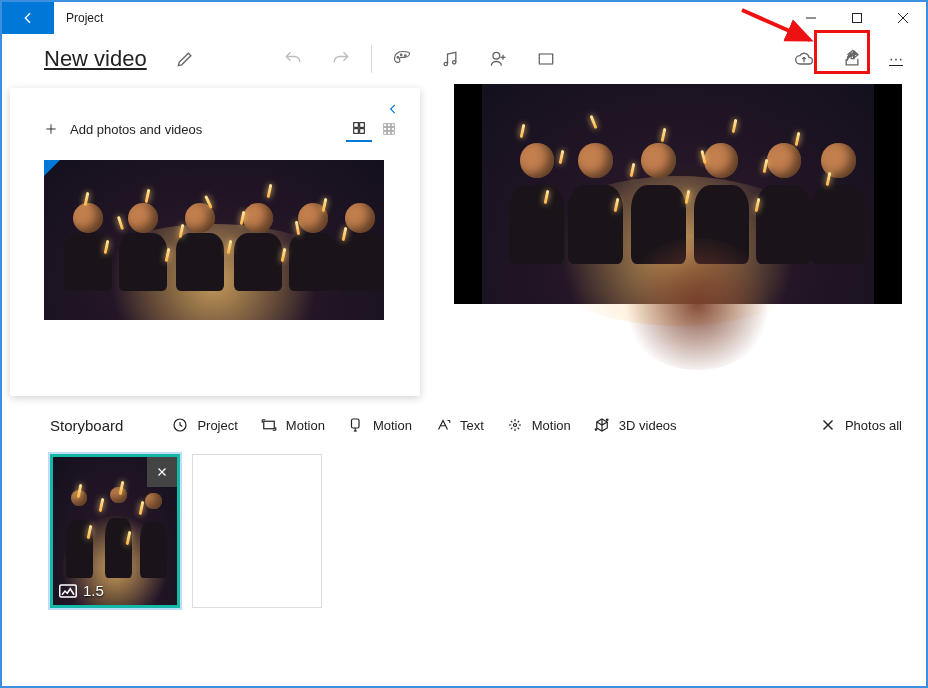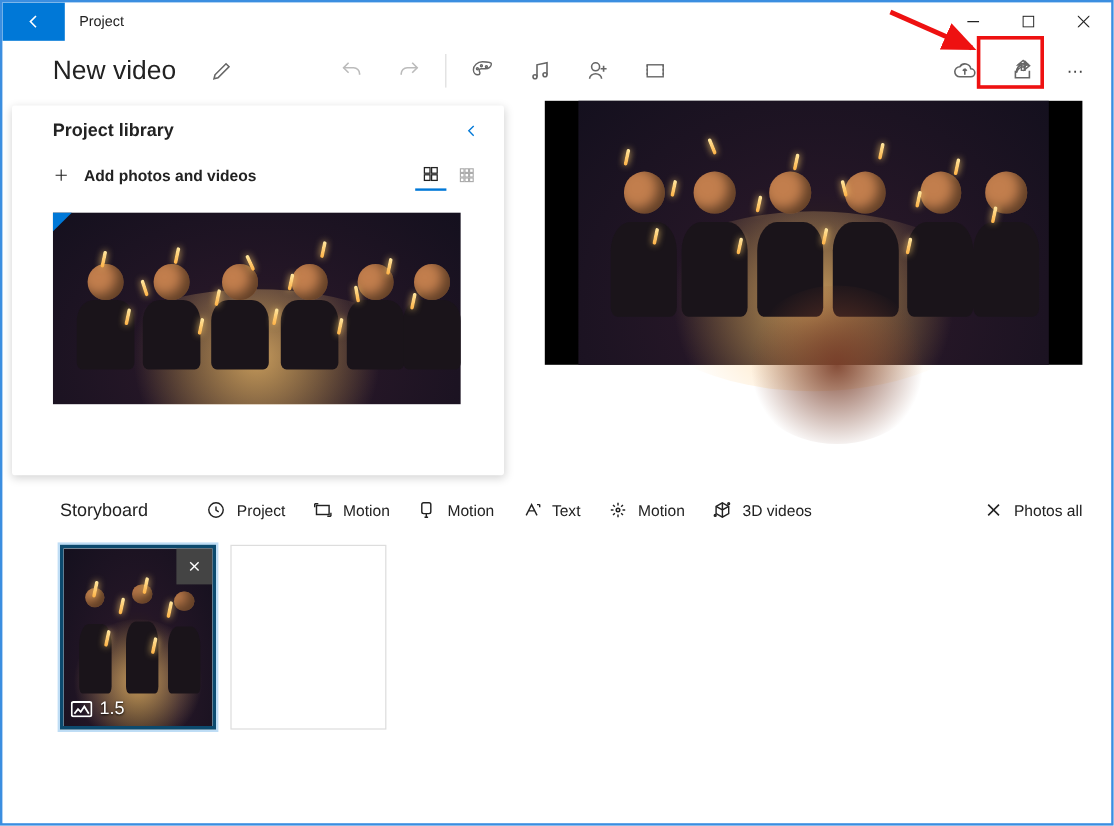--- a/index.html
+++ b/index.html
@@ -9,38 +9,38 @@
   
   .titlebar { height: 32px; display: flex; align-items: center; }
   .back-btn { width: 52px; height: 32px; background: #0078d7; display: flex; align-items: center; justify-content: center; }
   .back-btn svg { width: 16px; height: 16px; }
   .app-title { padding-left: 12px; font-size: 12px; flex: 0 0 auto; }
   .titlebar-spacer { flex: 1 1 auto; }
   .winbtn { width: 46px; height: 32px; display: flex; align-items: center; justify-content: center; }
   .winbtn svg { width: 10px; height: 10px; }
 
   
-  .toolbar { height: 50px; display: flex; align-items: center; padding: 0 10px 0 42px; position: relative; }
+  .toolbar { height: 50px; display: flex; align-items: center; padding: 0 10px 0 42px; position: relative; text-decoration: underline; }
   .project-title { font-size: 22px; font-weight: 400; margin-right: 14px; }
   .tool-icon { width: 48px; height: 36px; display: flex; align-items: center; justify-content: center; color: #666; }
   .tool-icon svg { width: 20px; height: 20px; }
   .tool-sep { width: 1px; height: 28px; background: #ddd; margin: 0 6px; }
   .tool-more { width: 40px; text-align: center; color: #444; }
   .toolbar-spacer { flex: 1 1 auto; }
   .disabled { color: #bbb; }
   .share-highlight { position: absolute; border: 3px solid #e11; pointer-events: none; }
   .arrow-overlay { position: absolute; pointer-events: none; }
 
   
   .middle { display: flex; height: 312px; }
   .lib-panel { width: 410px; background: #fff; margin: 4px 0 0 8px; box-shadow: 0 2px 8px rgba(0,0,0,.18); border-radius: 2px; padding: 12px 18px 8px 34px; position: relative; }
   .lib-title { font-size: 15px; font-weight: 600; }
   .lib-collapse { position: absolute; top: 14px; right: 20px; color: #0078d7; }
   .lib-collapse svg { width: 14px; height: 14px; }
-  .lib-row2 { display: flex; align-items: center; margin-top: 16px; font-weight: bold; }
+  .lib-row2 { display: flex; align-items: center; margin-top: 16px; }
   .lib-add { display: flex; align-items: center; gap: 12px; font-size: 13px; }
   .lib-add svg { width: 14px; height: 14px; }
   .lib-row2-spacer { flex: 1; }
   .viewbtn { width: 26px; height: 26px; display:flex; align-items:center; justify-content:center; color:#444; margin-left:4px; }
   .viewbtn.active { border-bottom: 2px solid #0078d7; color:#222; }
   .viewbtn svg { width:16px; height:16px; }
   .lib-thumb { margin-top: 18px; width: 340px; height: 160px; position: relative; overflow:hidden; }
   .lib-thumb::before { content:""; position:absolute; top:0; left:0; border-top:16px solid #0078d7; border-right:16px solid transparent; z-index:5; }
   .scene { width:100%; height:100%; position:relative; background:#1a1024; }
 
@@ -56,21 +56,21 @@
 
   
   .storyboard { padding: 20px 24px 0 48px; }
   .sb-head { display:flex; align-items:center; gap:22px; font-size:13px; }
   .sb-title { font-size:15px; margin-right: 26px; }
   .sb-item { display:flex; align-items:center; gap:8px; }
   .sb-item svg { width:18px; height:18px; }
   .sb-head-spacer { flex:1; }
   .sb-clips { display:flex; gap:12px; margin-top:20px; }
   .clip { width:130px; height:154px; position:relative; overflow:hidden; }
-  .clip.selected { border:3px solid #0c4a6e; box-shadow:0 0 0 2px rgba(0,120,215,.25); }
+  .clip.selected { border:3px solid #14b8a6; box-shadow:0 0 0 2px rgba(0,120,215,.25); }
   .clip .scene, .clip .scene2 { width:100%; height:100%; }
   .clip-remove { position:absolute; top:0; right:0; width:30px; height:30px; background:#444; display:flex; align-items:center; justify-content:center; }
   .clip-remove svg { width:14px; height:14px; stroke:#fff; }
   .clip-badge { position:absolute; left:6px; bottom:6px; display:flex; align-items:center; gap:6px; color:#fff; font-size:15px; text-shadow:0 1px 2px #000; }
   .clip-badge svg { width:18px; height:14px; }
   .clip.empty { border:1px solid #ddd; background:#fff; }
 
   
   .scene { background: radial-gradient(ellipse at 50% 80%, #3a2a18 0%, #241626 40%, #14101e 100%); }
   .glow { position:absolute; border-radius:50%; background: radial-gradient(circle, rgba(255,200,120,.7), rgba(255,160,60,0) 70%); }
@@ -195,21 +195,20 @@
   <defs>
       <marker id="ah" markerWidth="8" markerHeight="8" refX="6" refY="3" orient="auto">
         <path d="M0 0L7 3L0 6z" fill="#e11"></path>
       </marker>
     </defs>
   <line x1="4" y1="6" x2="72" y2="36" stroke="#e11" stroke-width="4" marker-end="url(#ah)"></line>
 </svg>
 
 <div class="middle">
   <div class="lib-panel">
-    <div class="lib-title">Project library</div>
     <div class="lib-collapse"><svg viewBox="0 0 24 24" fill="none" stroke="currentColor" stroke-width="2">
           <path d="M15 5l-7 7 7 7"></path>
         </svg></div>
     <div class="lib-row2">
       <div class="lib-add">
         <svg viewBox="0 0 24 24" stroke="#222" stroke-width="1.6">
             <line x1="12" y1="4" x2="12" y2="20"></line>
             <line x1="4" y1="12" x2="20" y2="12"></line>
           </svg>
         <span>Add photos and videos</span>

